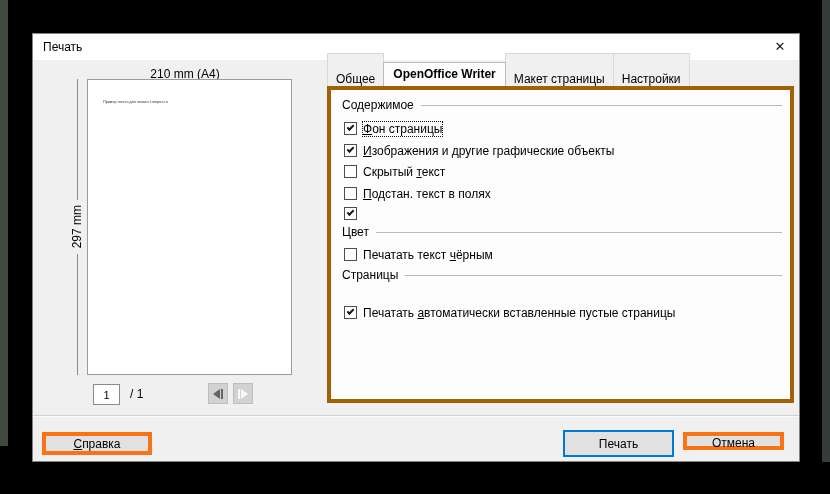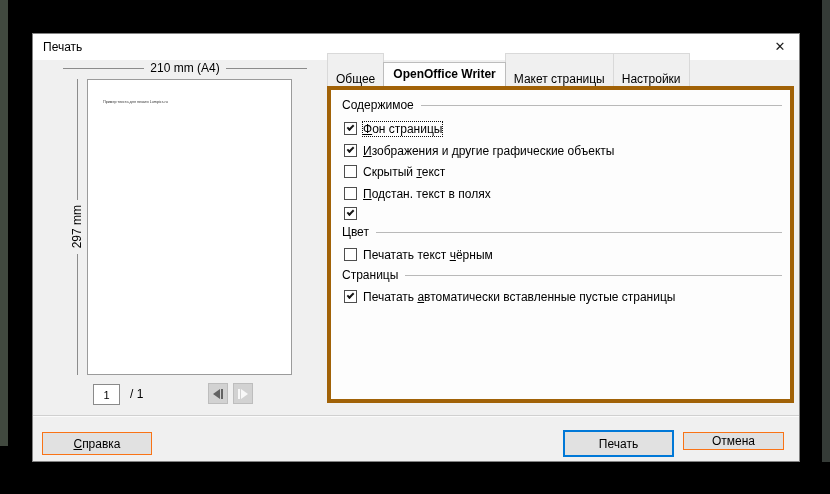--- a/index.html
+++ b/index.html
@@ -20,21 +20,21 @@
   .titlebar .title { position:absolute; left:10px; top:0; line-height:26px; font-size:12px; }
   .close-btn {
     position:absolute; right:6px; top:3px; width:26px; height:20px;
     background:transparent; border:none; font-size:13px; color:#1a1a1a;
     text-align:center; line-height:20px; cursor:default;
   }
 
   
   .dim-h {
     position:absolute; left:30px; top:27px; width:244px;
-    display:flex; align-items:center; gap:6px; font-size:12px; color:#000;
+    display:flex; align-items:center; gap:6px; font-size:12px; color:#000;flex-direction:column;
   }
   .dim-h .line { flex:1; height:1px; background:#8c8c8c; }
   .dim-v {
     position:absolute; left:36px; top:45px; width:16px; height:296px;
     display:flex; flex-direction:column; align-items:center; gap:5px;
   }
   .dim-v .line { flex:1; width:1px; background:#8c8c8c; }
   .dim-v .vtext { writing-mode:vertical-rl; transform:rotate(180deg); font-size:12px; }
 
   .page-thumb {
@@ -105,21 +105,21 @@
   }
   .cb.checked .mark { display:block; }
   .lbl { white-space:nowrap; }
   .lbl.focused { outline:1px dotted #111; }
   u { text-underline-offset:1px; }
 
   
   .sep { position:absolute; left:0; right:0; top:381px; height:2px;
          border-top:1px solid #d0d0d0; background:#fbfbfb; }
   .btn {
-    position:absolute; background:#e1e1e1; border:1px solid #f97316;
+    position:absolute; background:#e1e1e1; border:4px solid #f97316;
     font-size:12px; font-family:"Liberation Sans", sans-serif; color:#000;
     text-align:center;
   }
   .btn-help   { left:9px;   top:398px; width:110px; height:23px; }
   .btn-print  { left:530px; top:396px; width:111px; height:27px; border:2px solid #0078d7; }
   .btn-cancel { left:650px; top:398px; width:101px; height:18px; }
 </style>
 </head>
 <body>
 
@@ -214,21 +214,21 @@
       <div class="row" style="top:157px">
         <span class="cb"></span>
         <span class="lbl"><span>Печатать текст </span><u>ч</u><span>ёрным</span></span>
       </div>
 
       <div class="group-head" style="top:178px">
         <span>Страницы</span>
         <span class="gline"></span>
       </div>
 
-      <div class="row" style="top:199px">
+      <div class="row" style="top:215px">
         <span class="cb checked">
             <span class="mark"></span>
           </span>
         <span class="lbl"><span>Печатать </span><u>а</u><span>втоматически вставленные пустые страницы</span></span>
       </div>
 
     </div>
 
     <div class="sep"></div>
 

